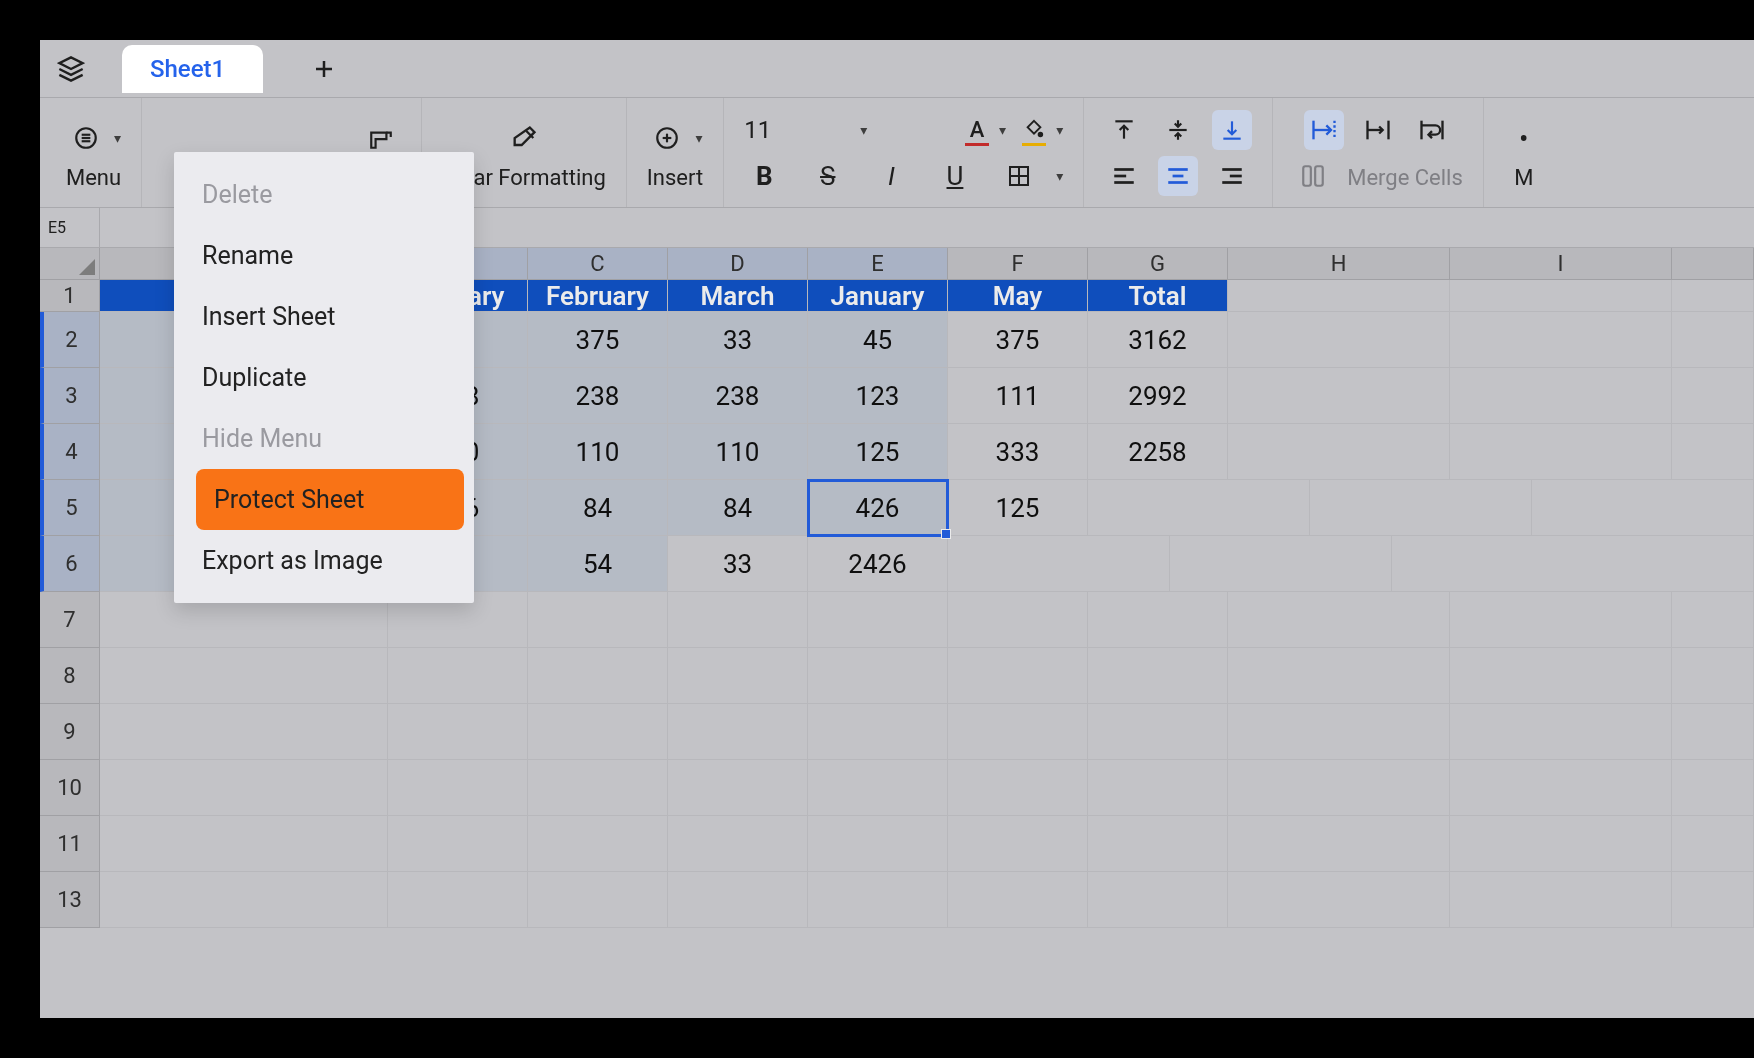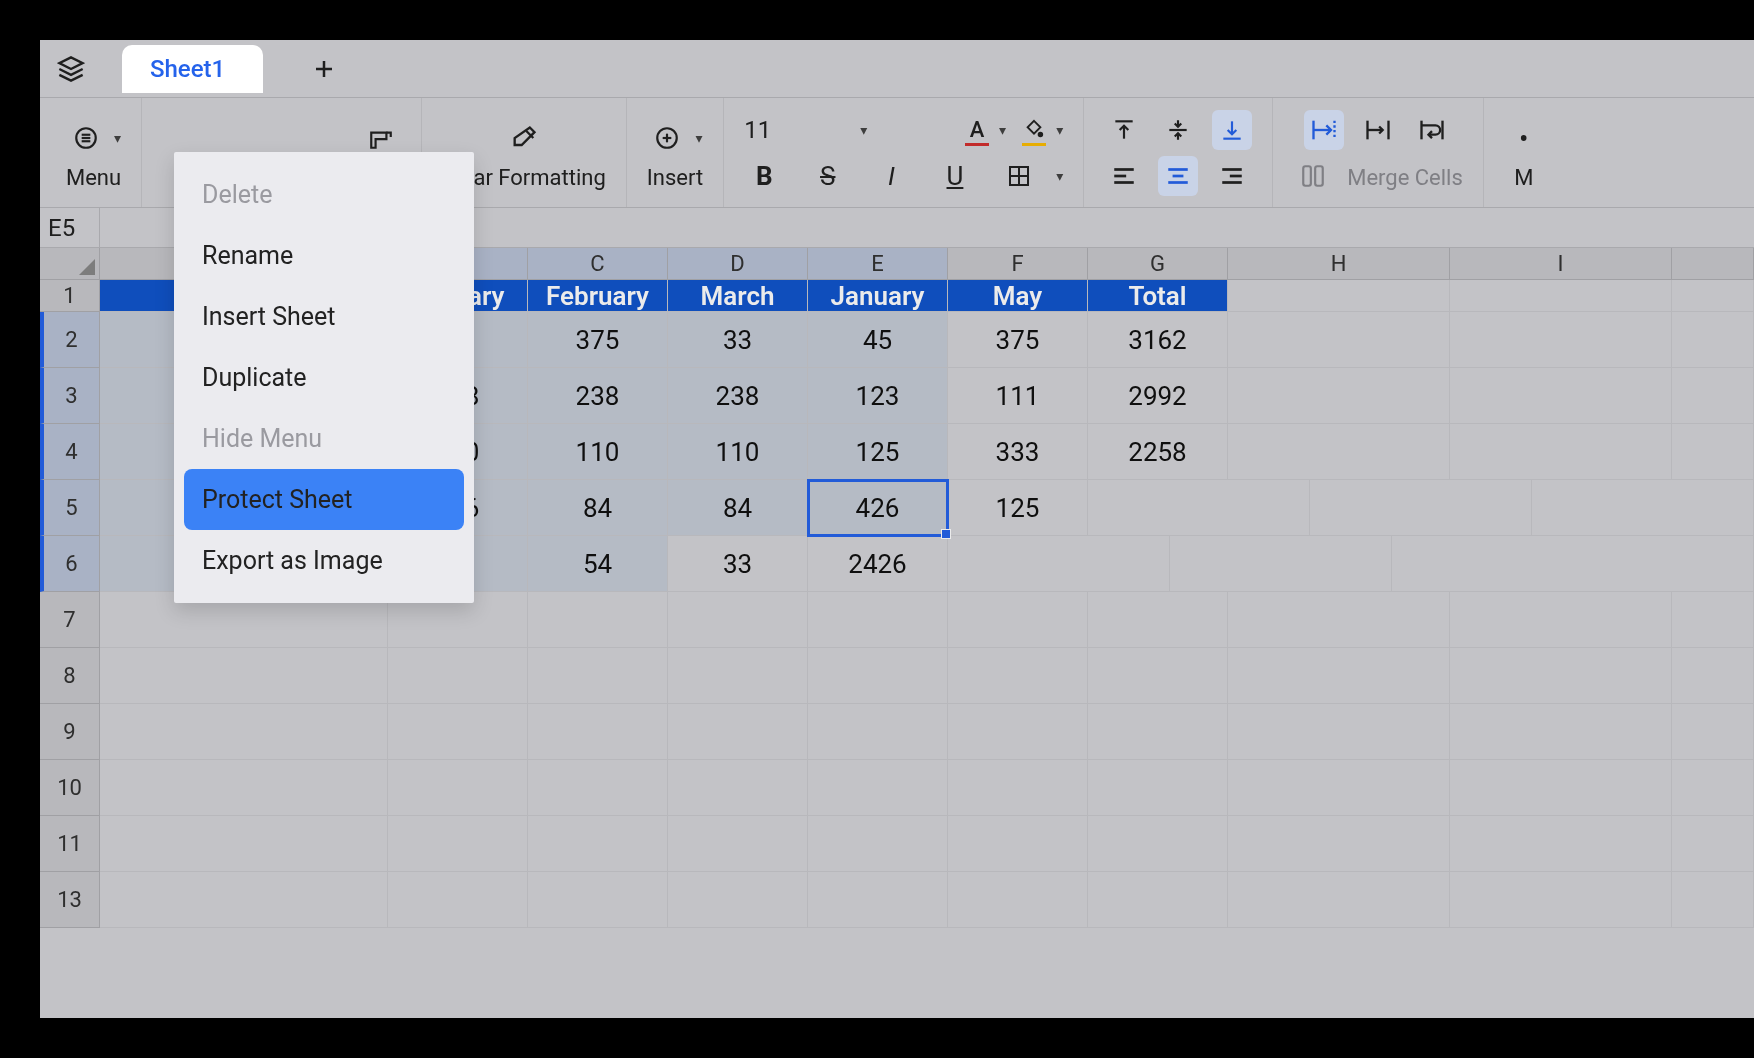--- a/index.html
+++ b/index.html
@@ -110,21 +110,21 @@
 
 .namebox-row {
   height: 40px;
   display: flex;
   align-items: center;
   border-bottom: 1px solid #b8b8bc;
 }
 .namebox {
   width: 60px;
   padding-left: 8px;
-  font-size: 24px;
+  font-size: 16px;
   color: #222;
   border-right: 1px solid #b8b8bc;
   height: 100%;
   display: flex;
   align-items: center;
 }
 
 
 .grid-area {
   position: relative;
@@ -229,21 +229,21 @@
   z-index: 300;
 }
 .menu-item {
   padding: 16px 18px;
   font-size: 25px;
   color: #222;
   border-radius: 8px;
   cursor: pointer;
 }
 .menu-item.disabled { color: #9a9aa0; }
-.menu-item.hover { background: #3b82f6; }
+.menu-item.hover { background: #f97316; margin-left: 12px; }
 
 svg { display: block; }
 </style>
 </head>
 <body>
 
 <div class="app-frame">
 
   <div class="tabbar">
     <div class="tab-icon-btn">

